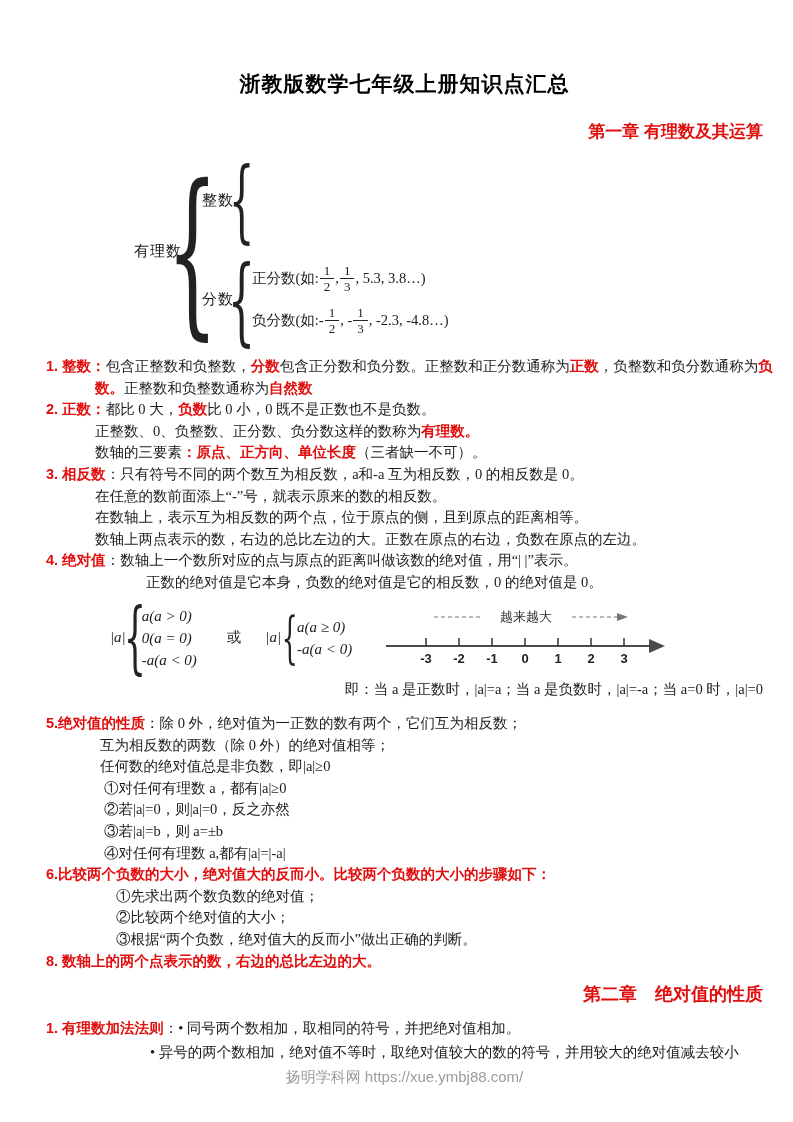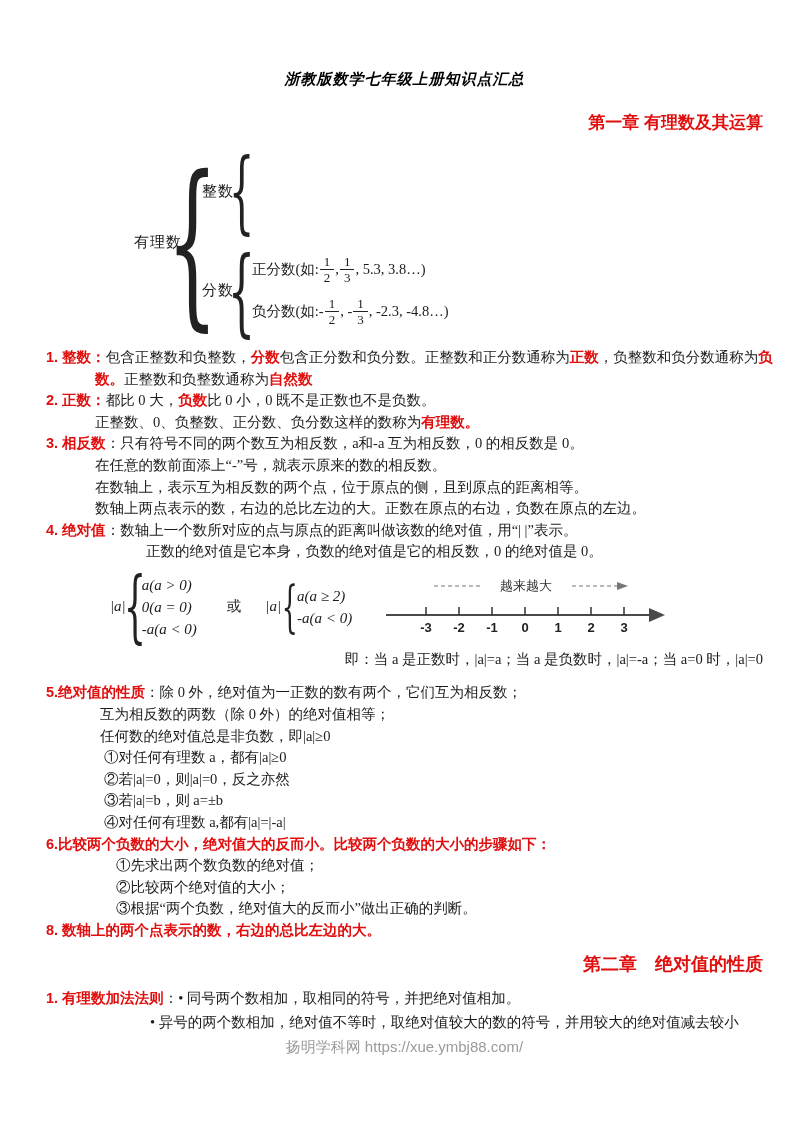--- a/index.html
+++ b/index.html
@@ -6,24 +6,23 @@
   * { margin:0; padding:0; box-sizing:border-box; }
   html,body { background:#ffffff; }
   body {
     width:793px; height:1122px; overflow:hidden;
     font-family:"Liberation Serif","DejaVu Serif",serif;
     color:#1b1b1b;
   }
   .page { padding:70px 30px 0 46px; }
 
   .doc-title {
-    text-align:center; font-size:15px; font-weight:bold; color:#000;
+    text-align:center; font-size:21px; font-weight:bold; color:#000;
     font-family:"Liberation Sans","DejaVu Sans",sans-serif;
     letter-spacing:1px;
-    font-style:italic;
   }
   .ch-head {
     text-align:right; font-weight:bold; color:var(--accent);
     font-family:"Liberation Sans","DejaVu Sans",sans-serif;
   }
   .ch1-head { font-size:17px; margin-top:22px; }
   .ch2-head { font-size:18px; margin-top:10px; margin-bottom:10px; }
 
   
   .diagram { display:flex; align-items:center; margin:16px 0 0 88px; }
@@ -132,20 +131,21 @@
         </div>
       </div>
     </div>
   </div>
 
   <div class="kp">
     <div class="l"><span class="r">1. 整数：</span><span>包含正整数和负整数，</span><span class="r">分数</span><span>包含正分数和负分数。正整数和正分数通称为</span><span class="r">正数</span><span>，负整数和负分数通称为</span><span class="r">负</span></div>
     <div class="l i1"><span class="r">数。</span><span>正整数和负整数通称为</span><span class="r">自然数</span></div>
     <div class="l"><span class="r">2. 正数：</span><span>都比 0 大，</span><span class="r">负数</span><span>比 0 小，0 既不是正数也不是负数。</span></div>
     <div class="l i1"><span>正整数、0、负整数、正分数、负分数这样的数称为</span><span class="r">有理数。</span></div>
+    <div class="l i1"><span>数轴的三要素</span><span class="r">：原点、正方向、单位长度</span><span>（三者缺一不可）。</span></div>
     <div class="l"><span class="r">3. 相反数</span><span>：只有符号不同的两个数互为相反数，a和-a 互为相反数，0 的相反数是 0。</span></div>
     <div class="l i1"><span>在任意的数前面添上“-”号，就表示原来的数的相反数。</span></div>
     <div class="l i1"><span>在数轴上，表示互为相反数的两个点，位于原点的侧，且到原点的距离相等。</span></div>
     <div class="l i1"><span>数轴上两点表示的数，右边的总比左边的大。正数在原点的右边，负数在原点的左边。</span></div>
     <div class="l"><span class="r">4. 绝对值</span><span>：数轴上一个数所对应的点与原点的距离叫做该数的绝对值，用“|  |”表示。</span></div>
     <div class="l i7"><span>正数的绝对值是它本身，负数的绝对值是它的相反数，0 的绝对值是 0。</span></div>
 
     <div class="absrow">
       <div class="absgrp">
         <span class="abshead">|a|</span>
@@ -158,21 +158,21 @@
           <div>-a(a &lt; 0)</div>
         </div>
       </div>
       <div class="absor">或</div>
       <div class="absgrp">
         <span class="abshead">|a|</span>
         <span class="vbrace b-abs2">
             <span>{</span>
           </span>
         <div class="abscases">
-          <div>a(a ≥ 2)</div>
+          <div>a(a ≥ 0)</div>
           <div>-a(a &lt; 0)</div>
         </div>
       </div>
       <div class="numline">
         <svg width="280" height="64" viewBox="0 0 280 64">
           <line x1="48" y1="13" x2="94" y2="13" stroke="#777" stroke-width="1.2" stroke-dasharray="4 3"></line>
           <text x="140" y="17" text-anchor="middle" font-size="13" fill="#333" font-family="Liberation Sans, DejaVu Sans, sans-serif">越来越大</text>
           <line x1="186" y1="13" x2="232" y2="13" stroke="#777" stroke-width="1.2" stroke-dasharray="4 3"></line>
           <polygon points="231,9 242,13 231,17" fill="#777"></polygon>
           <line x1="0" y1="42" x2="266" y2="42" stroke="#4a4a4a" stroke-width="2"></line>

